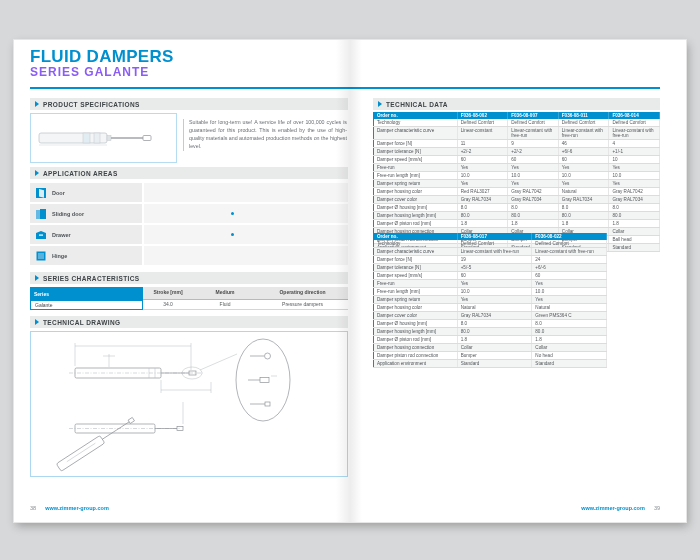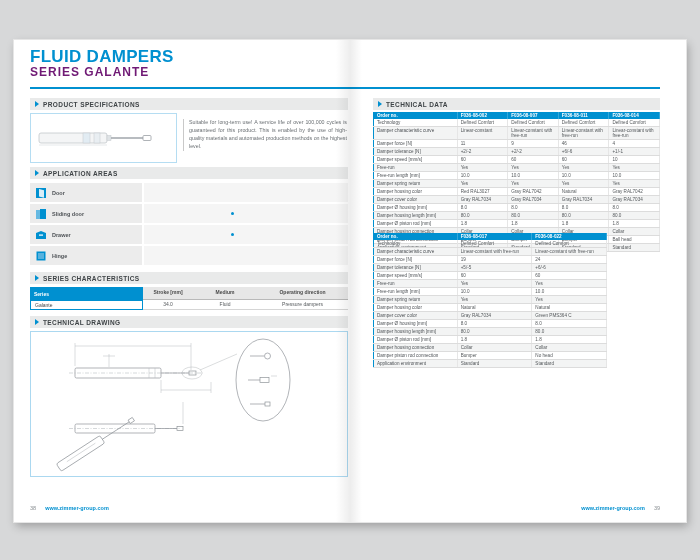--- a/index.html
+++ b/index.html
@@ -5,21 +5,21 @@
   * { box-sizing: border-box; margin: 0; padding: 0; }
   :root { --accent:#0090d0; --grayhdr:#e9eaea; --ink:#55595c; }
   html,body { width:700px; height:560px; }
   body { background:#d7d8d9; font-family:"Liberation Sans",sans-serif; position:relative; overflow:hidden; }
   .spread { position:absolute; left:14px; top:40px; width:672px; height:482px; background:#fff;
             box-shadow:0 0 0 1px #e6e6e6, 2px 4px 9px rgba(0,0,0,.28); }
   .fold { position:absolute; left:322px; top:0; width:26px; height:100%; pointer-events:none;
           background:linear-gradient(to right, rgba(0,0,0,0), rgba(0,0,0,.07) 55%, rgba(0,0,0,0)); }
   .abs { position:absolute; }
   .title { left:16px; top:7px; font-size:17px; font-weight:bold; color:var(--accent); letter-spacing:.3px; }
-  .subtitle { left:16px; top:25px; font-size:12px; font-weight:bold; color:#701a75; letter-spacing:1px; }
+  .subtitle { left:16px; top:25px; font-size:12px; font-weight:bold; color:#8b5cf6; letter-spacing:1px; }
   .rule { left:16px; top:47px; width:630px; height:2px; background:var(--accent); }
   .sec { height:12px; width:318px; background:var(--grayhdr); display:flex; align-items:center; padding-left:5px; }
   .sec .tri { width:0; height:0; border-top:3px solid transparent; border-bottom:3px solid transparent;
               border-left:4px solid var(--accent); margin-right:4px; }
   .sec .t { font-size:6.5px; font-weight:bold; color:#3f4447; letter-spacing:.4px; }
   .imgbox { left:16px; top:73px; width:147px; height:50px; border:1px solid #b5ddf2; background:#fff;
             display:flex; align-items:center; justify-content:center; }
   .desc { left:169px; top:79px; width:164px; font-size:5.3px; line-height:1.5; color:#6a6f73;
           border-left:1px solid #c9c9c9; padding-left:5px; text-align:justify; }
   .app-row { left:16px; width:318px; height:19px; display:flex; }

